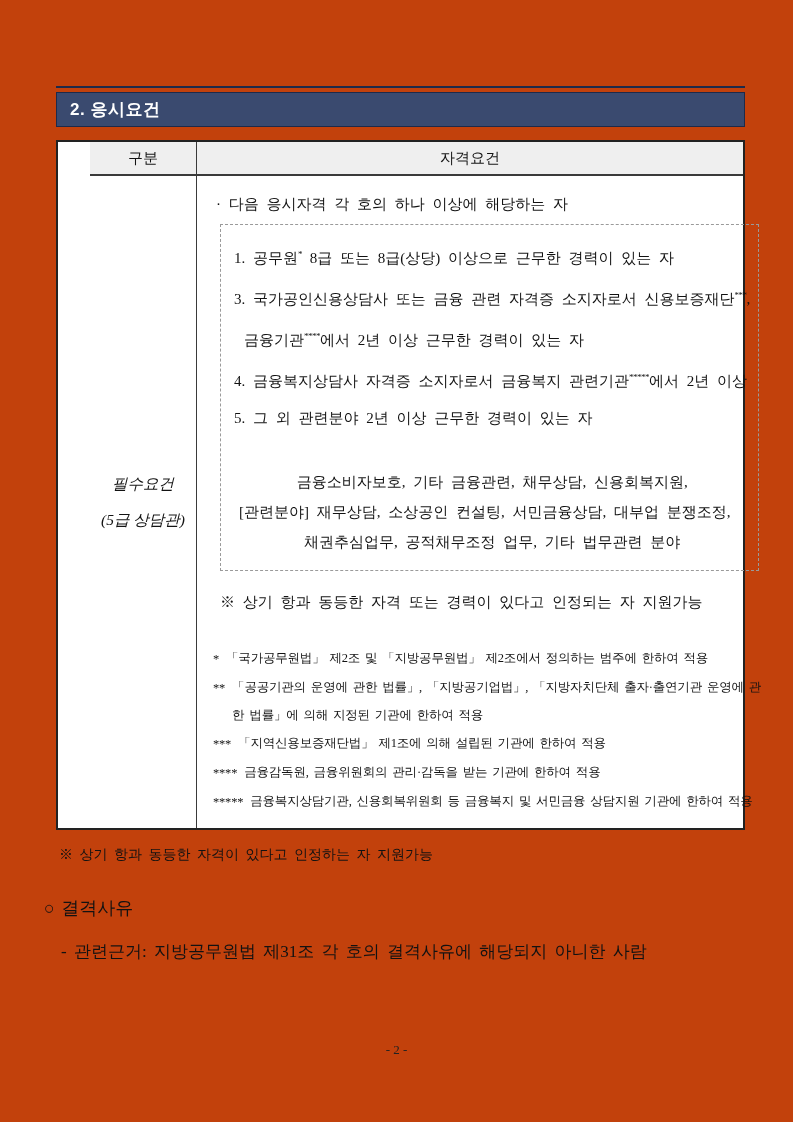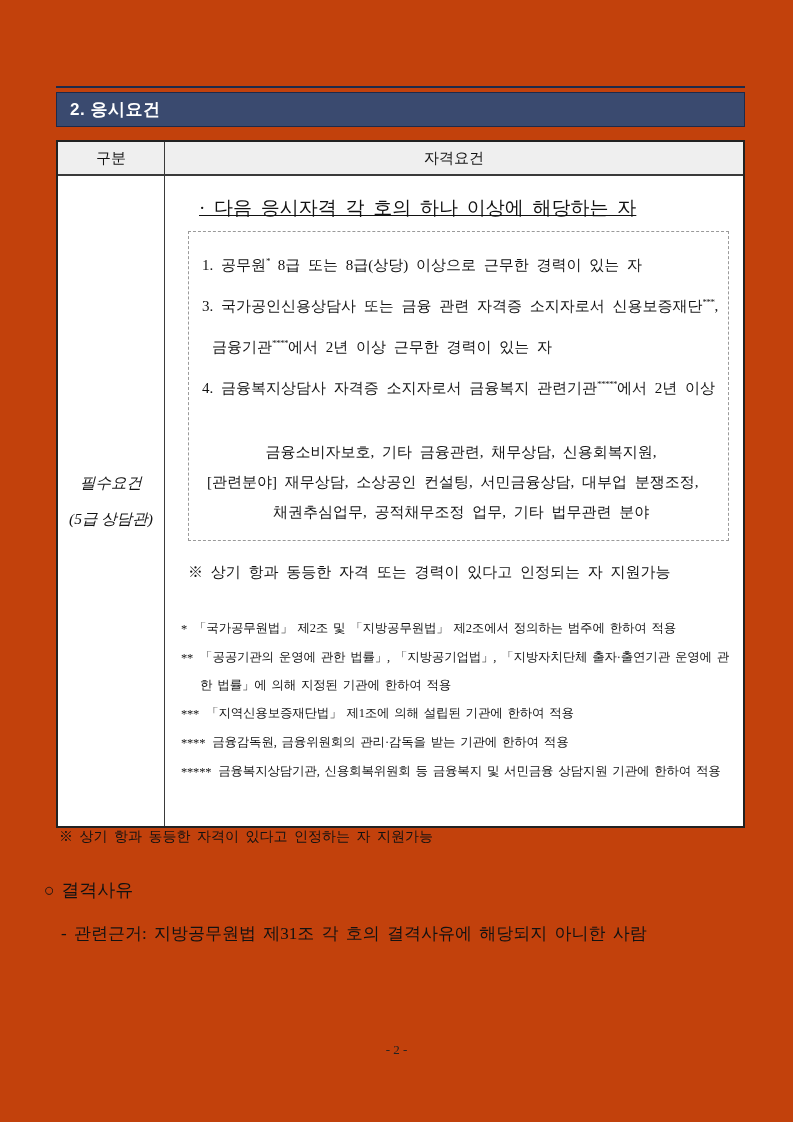--- a/index.html
+++ b/index.html
@@ -22,53 +22,53 @@
     color:#ffffff;
     font-family:"Liberation Sans","DejaVu Sans",sans-serif;
     font-weight:bold;
     font-size:17px;
     height:35px; line-height:33px;
     padding-left:13px;
     letter-spacing:0.5px;
   }
 
   
-  .req-table { margin-top:13px; border:2px solid #222; background:#fff; }
+  .req-table { margin-top:13px; border:2px solid #222; background:#fff;padding-left:32px; }
   .t-row { display:flex; }
   .t-header .cell { background:#efefef; font-size:15px; height:32px;
     display:flex; align-items:center; justify-content:center; }
   .t-header { border-bottom:2px solid #3a3a3a; }
   .cell-left { width:107px; border-right:1.5px solid #3a3a3a; flex:none; }
   .cell-right { flex:1; }
   .t-body .cell-left { display:flex; flex-direction:column; align-items:center; justify-content:center;
     font-size:15.5px; line-height:36px;font-style:italic; }
   .t-body .cell-right { min-height:650px; padding:16px 10px 12px 16px; }
 
-  .intro { font-size:19px; word-spacing:4px; margin:3px 0 10px 18px;text-decoration:underline; }
+  .intro { font-size:15px; word-spacing:4px; margin:3px 0 10px 3px; }
 
   .qbox { border:1px dashed #9a9a9a; margin:0 4px 0 7px; padding:11px 8px 13px 13px; }
   .qline { font-size:15px; line-height:37px; word-spacing:4px; white-space:nowrap; }
   .qline.cont { margin-left:10px; }
   .sup { font-size:9px; vertical-align:super; letter-spacing:-0.5px; }
 
   .related { margin-top:30px; }
   .rline { font-size:15px; line-height:30px; word-spacing:4px; }
   .rline.first { padding-left:5px; }
   .rline.center { text-align:center; }
 
   .eq-note-in { margin:22px 0 0 7px; font-size:15px; word-spacing:4px; }
 
   .footnotes { margin-top:32px; }
   .fn { display:flex; gap:7px; font-size:12.5px; line-height:28px;
         letter-spacing:-0.2px; word-spacing:2px; align-items:flex-start; }
   .fn-marker { flex:none; padding-top:1px; }
   .fn-text { flex:1; }
 
   
-  .after-note { margin:0 0 0 3px; font-size:14px; word-spacing:3px; }
+  .after-note { margin:16px 0 0 3px; font-size:14px; word-spacing:3px; }
   .disqual-title { margin:32px 0 0 -12px; font-size:18px; word-spacing:2px; }
   .related-basis { margin:20px 0 0 5px; font-size:17px; word-spacing:3px; }
 
   .page-footer { position:absolute; left:0; right:0; top:1042px;
     text-align:center; font-size:13px; color:#222; }
 </style>
 </head>
 <body>
 
 <div class="page">
@@ -91,20 +91,21 @@
         </div>
         <div class="cell cell-right">
           <div class="intro">· 다음 응시자격 각 호의 하나 이상에 해당하는 자</div>
 
           <div class="qbox">
             <div id="qual-items">
                 <div class="qline"><span>1. 공무원</span><span class="sup">*</span><span> 8급 또는 8급(상당) 이상으로 근무한 경력이 있는 자</span></div>
                 <div class="qline"><span>3. 국가공인신용상담사 또는 금융 관련 자격증 소지자로서 신용보증재단</span><span class="sup">***</span><span>,</span></div>
                 <div class="qline cont"><span>금융기관</span><span class="sup">****</span><span>에서 2년 이상 근무한 경력이 있는 자</span></div>
                 <div class="qline"><span>4. 금융복지상담사 자격증 소지자로서 금융복지 관련기관</span><span class="sup">*****</span><span>에서 2년 이상</span></div>
+                <div class="qline"><span>5. 그 외 관련분야 2년 이상 근무한 경력이 있는 자</span></div>
               </div>
             <div class="related" id="related-lines">
                 <div class="rline center">금융소비자보호, 기타 금융관련, 채무상담, 신용회복지원,</div>
                 <div class="rline first">[관련분야] 재무상담, 소상공인 컨설팅, 서민금융상담, 대부업 분쟁조정,</div>
                 <div class="rline center">채권추심업무, 공적채무조정 업무, 기타 법무관련 분야</div>
               </div>
           </div>
 
           <div class="eq-note-in">※ 상기 항과 동등한 자격 또는 경력이 있다고 인정되는 자 지원가능</div>
 

